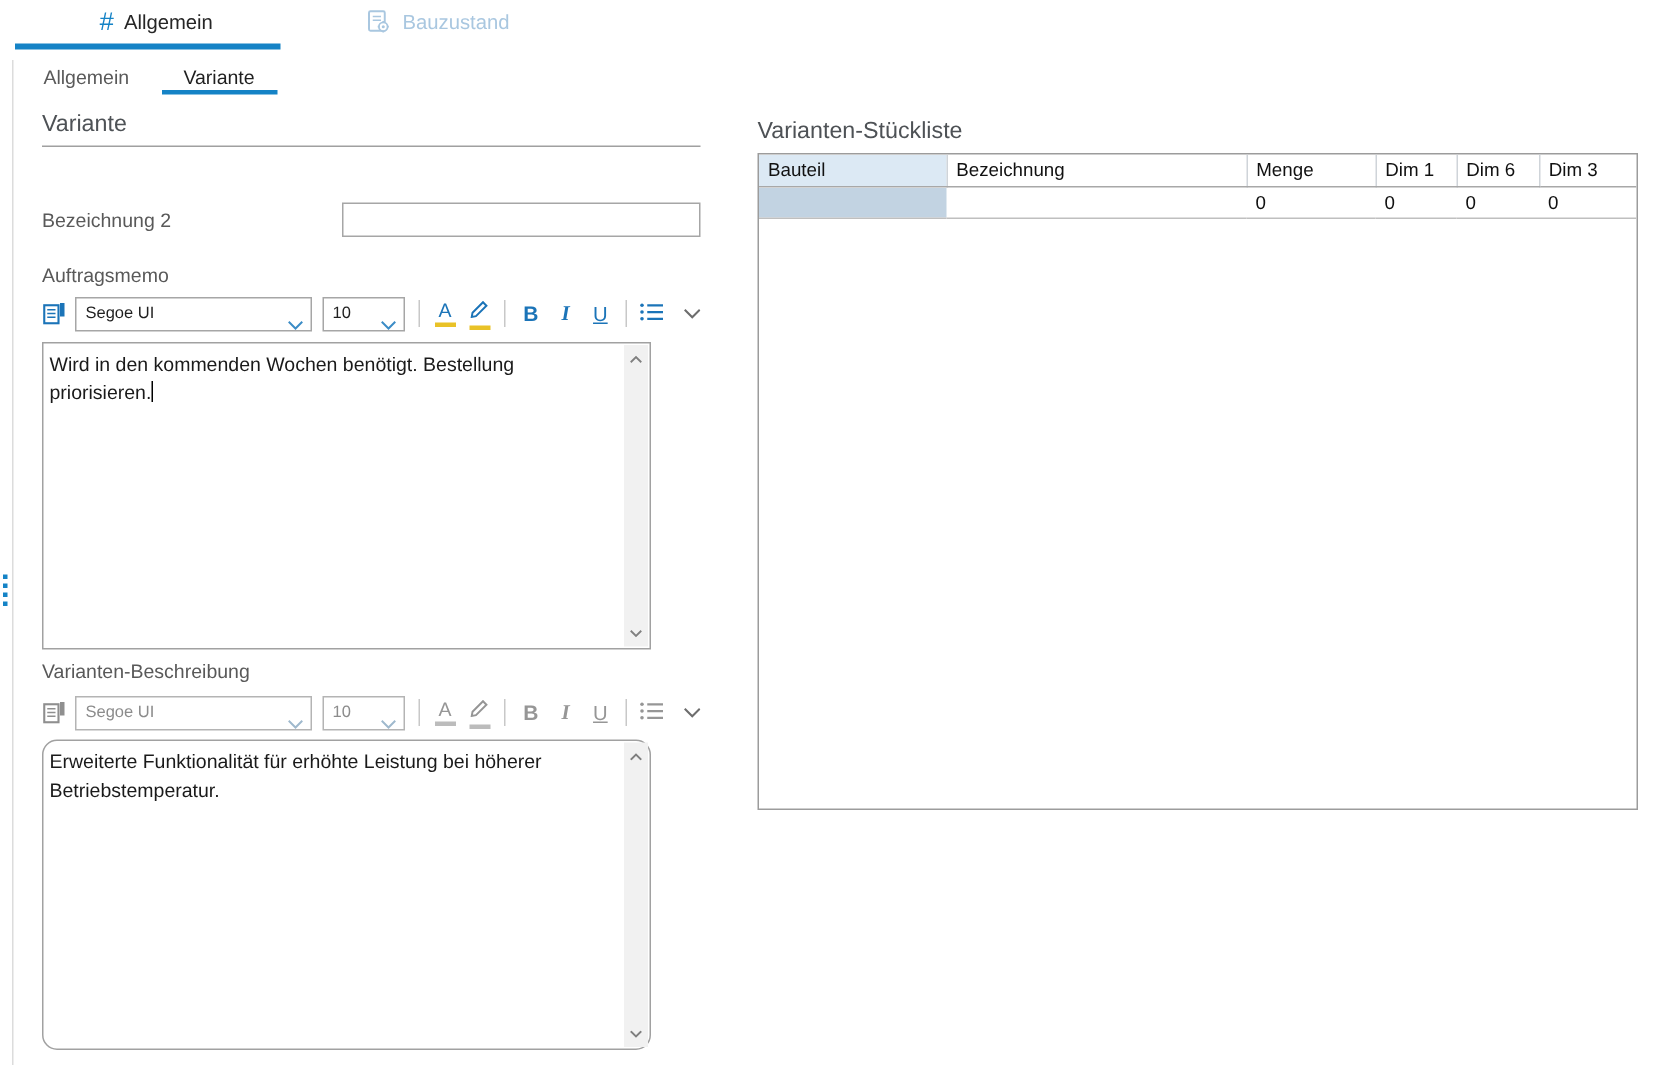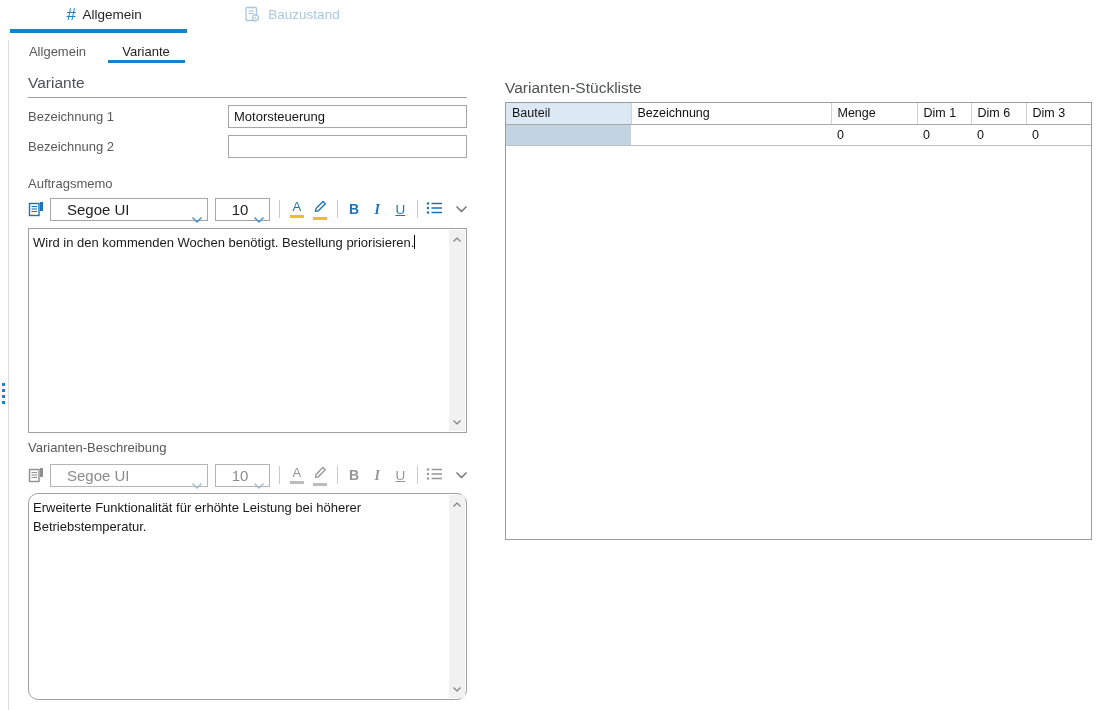--- a/index.html
+++ b/index.html
@@ -44,21 +44,21 @@
   .field-input { position: absolute; left: 200px; top: 0; width: 239px; height: 23px; border: 1px solid #a6a6a6; background: #fff; font-family: "Liberation Sans", sans-serif; font-size: 13px; color: #141414; padding: 0 5px; outline: none; }
 
   .memo-label { position: absolute; left: 0; top: 104px; font-size: 13px; color: #595959; }
   .desc-label { position: absolute; left: 0; top: 368px; font-size: 13px; color: #595959; }
 
   
   .toolbar { position: absolute; left: 0; width: 439px; height: 28px; display: flex; align-items: center; }
   .toolbar.tb1 { top: 123px; }
   .toolbar.tb2 { top: 389px; }
   .tb-journal { color: #1b74b8; margin-right: 6px; display: flex; }
-  .combo { position: relative; height: 23px; border: 1px solid #a6a6a6; background: #fff; font-size: 15px; color: #1f1f1f; line-height: 21px; padding-left: 16px; }
+  .combo { position: relative; height: 23px; border: 1px solid #a6a6a6; background: #fff; font-size: 11px; color: #1f1f1f; line-height: 21px; padding-left: 6px; }
   .combo .chev { position: absolute; right: 5px; top: 8px; color: #3b8cc6; display: block; }
   .combo.font { width: 163px; }
   .combo.size { width: 57px; margin-left: 7px; }
   .tb-sep { width: 1px; height: 18px; background: #c8c8c8; margin: 0 5px; }
   .tb-sep.first { margin-left: 9px; }
   .tb-btn { width: 24px; height: 26px; display: flex; flex-direction: column; align-items: center; justify-content: center; background: transparent; border: none; cursor: default; }
   .glyph { color: #1b74b8; font-size: 14px; line-height: 13px; }
   .glyph.a { font-size: 13px; font-weight: 400; }
   .glyph.b { font-weight: 700; }
   .glyph.i { font-family: "Liberation Serif", serif; font-style: italic; font-weight: 600; }
@@ -67,21 +67,21 @@
   .pencil-icon, .list-icon { color: #1b74b8; display: block; }
   .overflow-btn { margin-left: 10px; color: #6d6d6d; background: none; border: none; display: flex; }
   
   .toolbar.disabled .tb-journal { color: #8f8f8f; }
   .toolbar.disabled .combo { color: #8c8c8c; border-color: #b4b4b4; }
   .toolbar.disabled .combo .chev { color: #9fb9cd; }
   .toolbar.disabled .glyph, .toolbar.disabled .pencil-icon, .toolbar.disabled .list-icon { color: #969696; }
   .toolbar.disabled .bar { background: #bcbcbc; }
 
   
-  .memo-box { position: absolute; left: 0; width: 439px; border: 1px solid #a1a1a1; background: #fff; }
+  .memo-box { position: absolute; left: 0; width: 406px; border: 1px solid #a1a1a1; background: #fff; }
   .memo-box.m1 { top: 156px; height: 205px; }
   .memo-box.m2 { top: 421px; height: 207px; border-radius: 10px; }
   .memo-text { position: absolute; left: 0; top: 0; right: 18px; bottom: 0; padding: 4px 2px 3px 4px; font-size: 13px; line-height: 19px; color: #1a1a1a; white-space: pre-wrap; }
   .memo-text .txt { white-space: pre-wrap; }
   .caret { display: inline-block; width: 1px; height: 14px; background: #000; vertical-align: -2px; }
   .vscroll { position: absolute; right: 1px; top: 1px; bottom: 1px; width: 16px; background: #f1f1f1; }
   .vscroll .arrow { position: absolute; left: 0; width: 16px; height: 16px; display: flex; align-items: center; justify-content: center; color: #7f7f7f; }
   .vscroll .arrow.up { top: 1px; }
   .vscroll .arrow.down { bottom: 1px; }
 
@@ -137,24 +137,20 @@
   <div class="subtabs">
     <div class="subtab t1">Allgemein</div>
     <div class="subtab t2">Variante</div>
   </div>
   <div class="sub-underline"></div>
 
   <div class="left-panel">
     <div class="section-heading lp-heading">Variante</div>
     <div class="lp-rule"></div>
 
-    <div class="field-row r1">
-      <span class="field-label">Bezeichnung 1</span>
-      <input class="field-input" value="Motorsteuerung" style="">
-    </div>
     <div class="field-row r2">
       <span class="field-label">Bezeichnung 2</span>
       <input class="field-input" value="" style="">
     </div>
 
     <div class="memo-label">Auftragsmemo</div>
 
     <div class="toolbar tb1">
       <span class="tb-journal">
         <svg width="16" height="16" viewBox="0 0 16 16">

